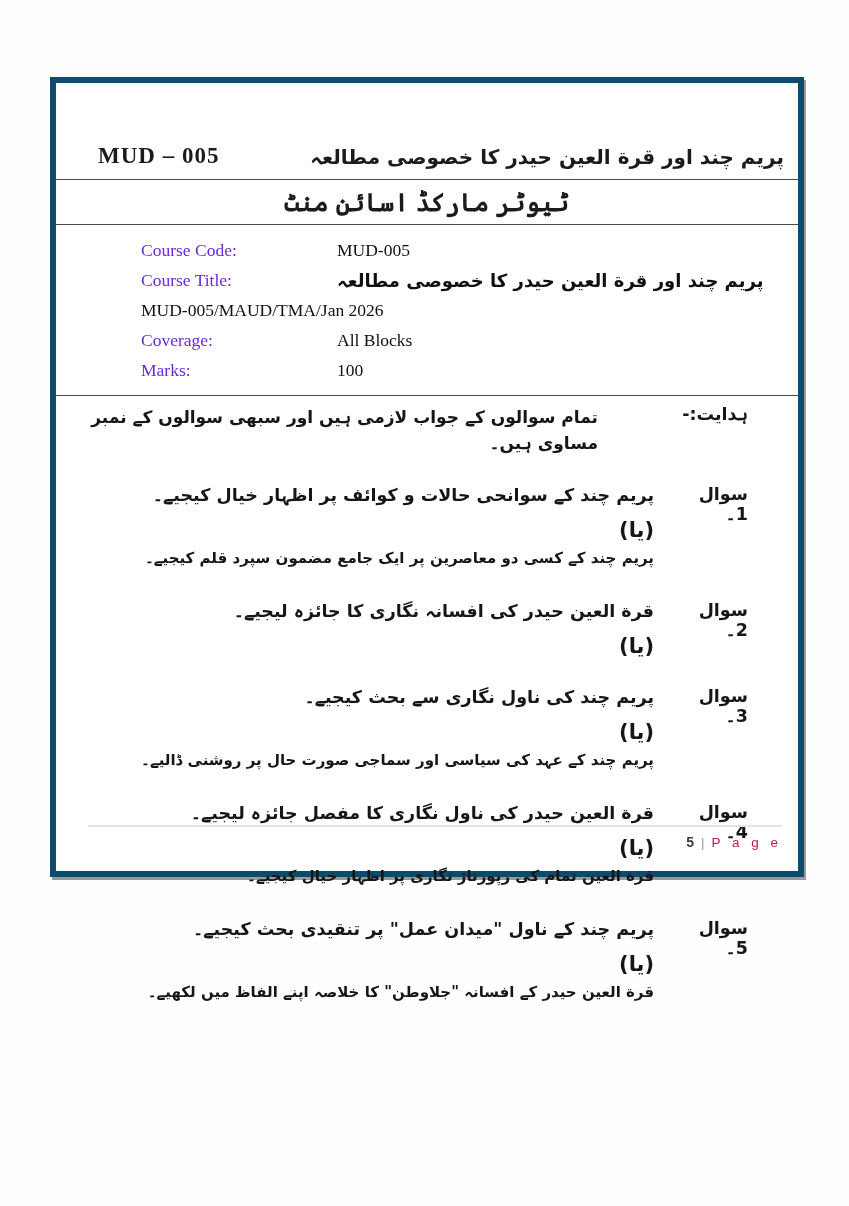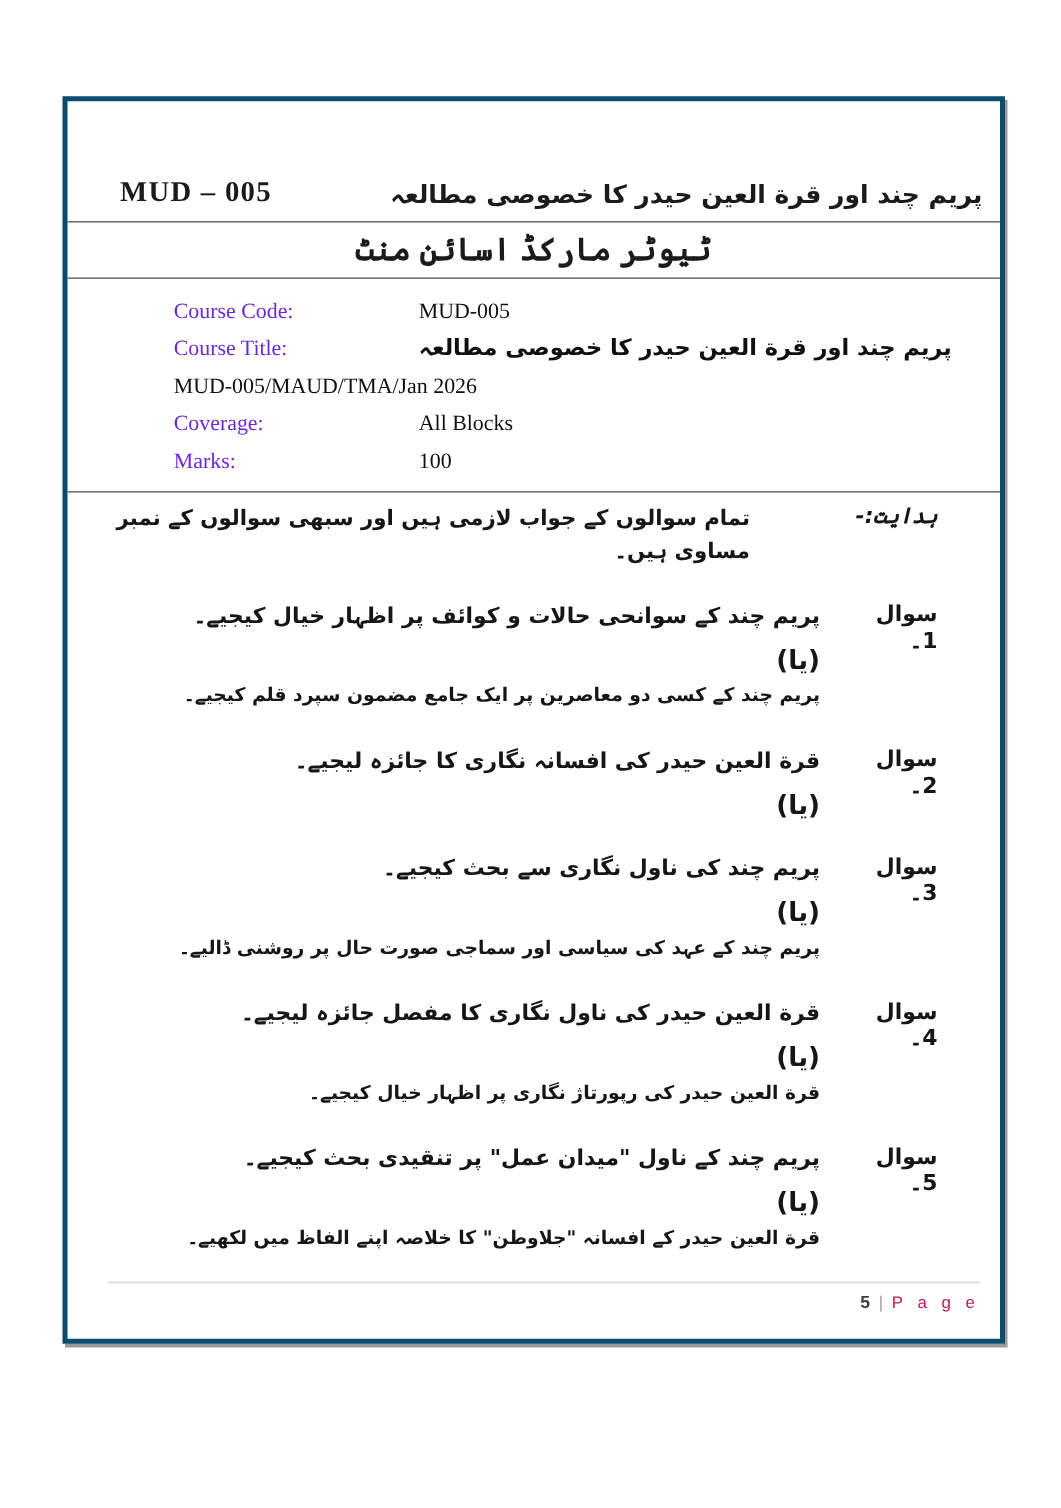--- a/index.html
+++ b/index.html
@@ -1,19 +1,19 @@
 <!DOCTYPE html>
 <html lang="ur"><head>
 <meta charset="utf-8">
 <style>
   html,body{margin:0;padding:0;background:#ffffff;}
   .page{position:relative;width:849px;height:1206px;background:#fefefe;overflow:hidden;
         font-family:"Liberation Serif",serif;color:#1b1b1b;}
-  .doc-box{position:absolute;left:50px;top:77px;width:754px;height:998px;background:#fff;
-           border:4px solid #0c4a6e;box-shadow:2px 3px 0 #9a9a9a;box-sizing:border-box;}
+  .doc-box{position:absolute;left:50px;top:77px;width:754px;height:800px;background:#fff;
+           border:6px solid #0c4a6e;box-shadow:2px 3px 0 #9a9a9a;box-sizing:border-box;}
 
   
   .header-row{display:flex;justify-content:space-between;align-items:flex-end;
               height:86px;border-bottom:1.5px solid #4a4a4a;padding:0 14px 10px 42px;box-sizing:content-box;}
   .mud-code{font-size:23px;font-weight:700;letter-spacing:1px;}
   .header-title{direction:rtl;font-family:"DejaVu Sans",sans-serif;font-weight:700;font-size:20px;}
 
   
   .banner{height:44px;border-bottom:1.5px solid #4a4a4a;display:flex;align-items:center;
           justify-content:center;font-family:Liberation Sans, sans-serif;font-weight:700;font-size:25px;}
@@ -22,21 +22,21 @@
   .details{padding:10px 0 10px 0;border-bottom:1.5px solid #4a4a4a;}
   .drow{display:flex;align-items:center;height:30px;margin-left:85px;}
   .dlabel{width:196px;font-size:17.5px;color:#6d28d9;}
   .dvalue{font-size:17.5px;color:#101010;}
   .dvalue.urdu{direction:rtl;font-family:"DejaVu Sans",sans-serif;font-weight:700;font-size:18px;}
 
   
   .body-sec{direction:rtl;padding:8px 50px 0 30px;font-family:"DejaVu Sans",sans-serif;
             font-weight:600;color:#161616;}
   .irow{display:flex;}
-  .ilabel{width:64px;flex-shrink:0;font-size:17.5px;font-style:italic;}
+  .ilabel{width:64px;flex-shrink:0;font-size:17.5px;}
   .itext{flex:1;padding-right:86px;font-size:17px;line-height:26px;}
   .qblock{display:flex;margin-top:26px;}
   .qlabel{width:64px;flex-shrink:0;font-size:17.5px;padding-top:2px;}
   .qcontent{flex:1;padding-right:30px;}
   .qtext{font-size:17.5px;line-height:27px;}
   .or-line{width:240px;text-align:right;font-size:21px;margin-top:9px;}
   .alt-text{font-size:15px;line-height:27px;margin-top:3px;}
 
   
   .footer{position:absolute;left:32px;right:16px;bottom:20px;border-top:2px solid #e4e4e4;
@@ -111,21 +111,21 @@
           <div class="or-line">(یا)</div>
           <div class="alt-text">پریم چند کے عہد کی سیاسی اور سماجی صورت حال پر روشنی ڈالیے۔</div>
         </div>
       </div>
 
       <div class="qblock">
         <div class="qlabel">سوال 4۔</div>
         <div class="qcontent">
           <div class="qtext">قرة العین حیدر کی ناول نگاری کا مفصل جائزہ لیجیے۔</div>
           <div class="or-line">(یا)</div>
-          <div class="alt-text">قرة العین حیدر کی رپورتاژ نگاری پر اظہار خیال کیجیے۔</div>
+          <div class="alt-text">قرة العین تمام کی رپورتاژ نگاری پر اظہار خیال کیجیے۔</div>
         </div>
       </div>
 
       <div class="qblock">
         <div class="qlabel">سوال 5۔</div>
         <div class="qcontent">
           <div class="qtext">پریم چند کے ناول "میدان عمل" پر تنقیدی بحث کیجیے۔</div>
           <div class="or-line">(یا)</div>
           <div class="alt-text">قرة العین حیدر کے افسانہ "جلاوطن" کا خلاصہ اپنے الفاظ میں لکھیے۔</div>
         </div>

